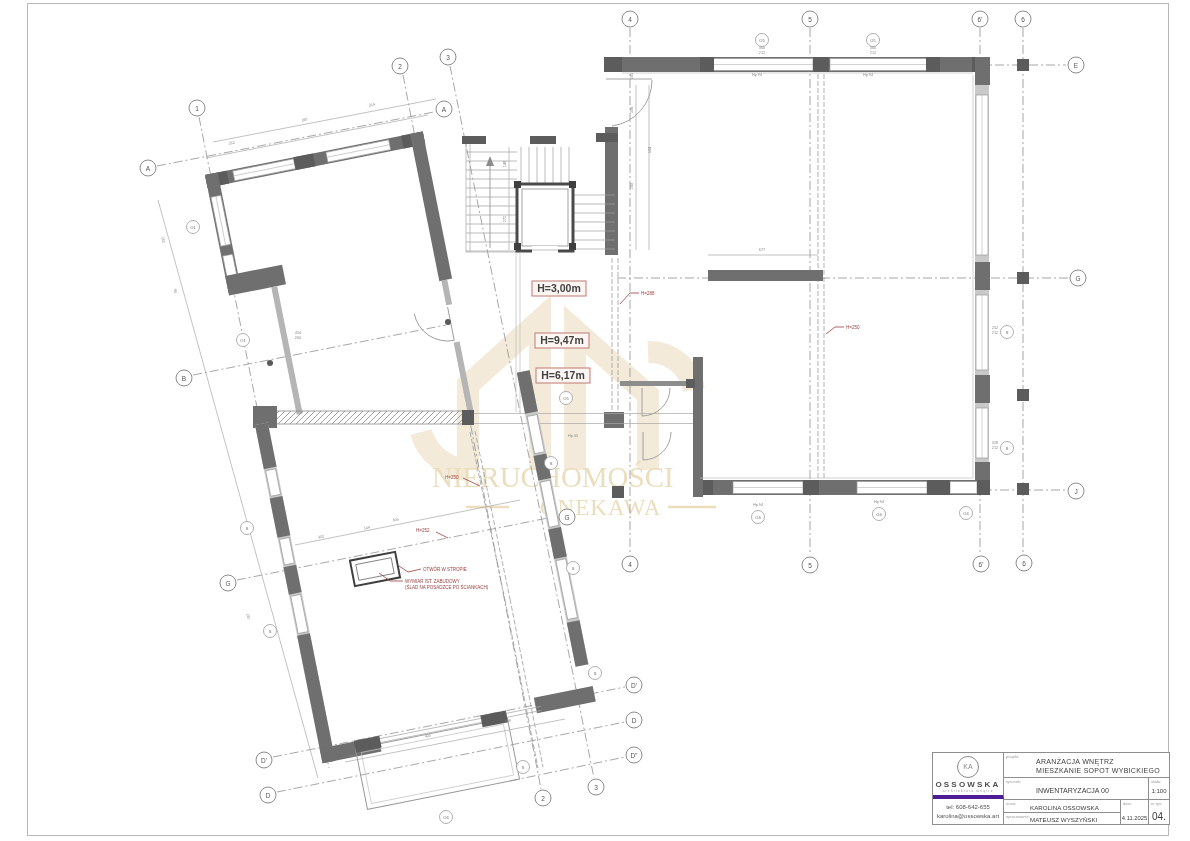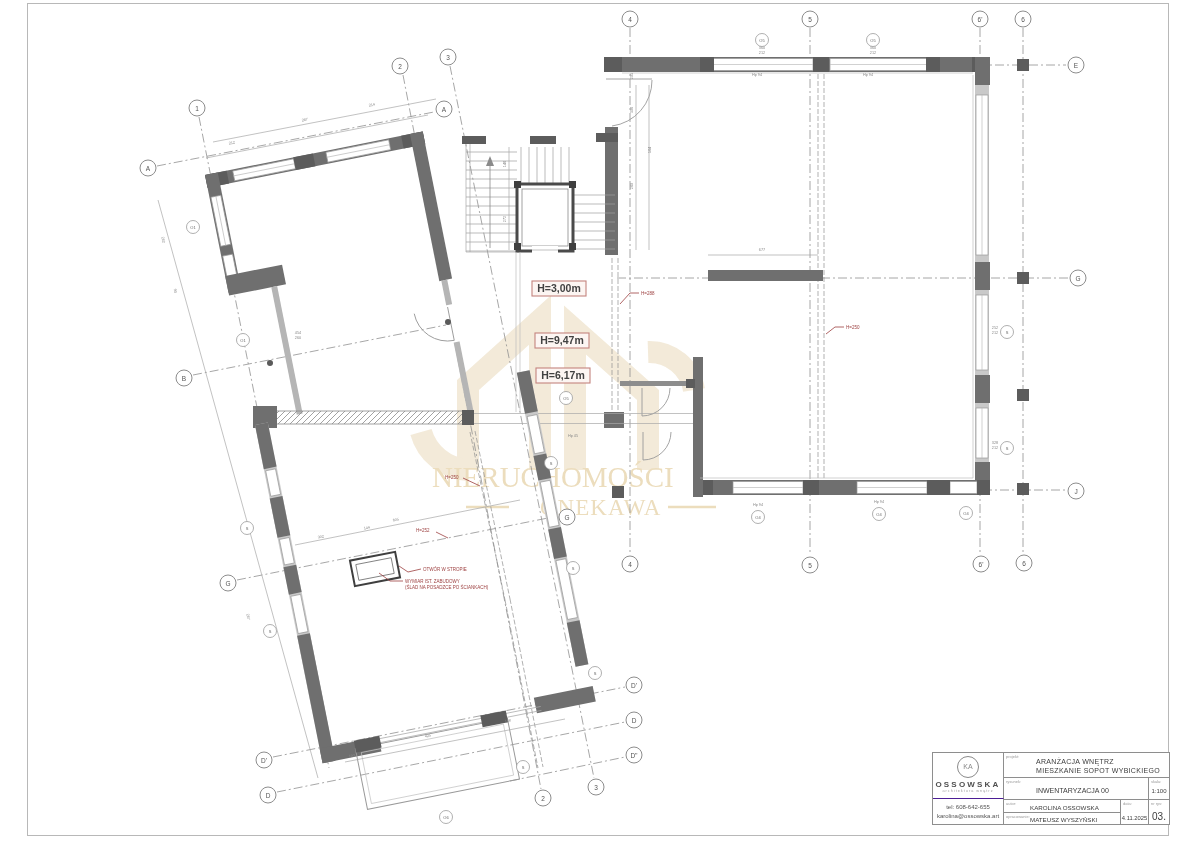--- a/index.html
+++ b/index.html
@@ -26,21 +26,21 @@
   .hbox rect{fill:#fcf5f2;stroke:#c4837e;stroke-width:1.1;}
   .hbox text{font-size:10.5px;font-weight:bold;fill:#424242;text-anchor:middle;}
   .wt{fill:#ecddbd;font-family:"Liberation Serif",serif;}
   .wtg{stroke:#f1e7d3;fill:none;opacity:.85;}
   .doors{stroke:#9a9a9a;stroke-width:.9;fill:none;}
   .tread{stroke:#9d9d9d;stroke-width:.7;fill:none;}
   
   .tb{position:absolute;left:932px;top:752px;width:236px;height:71px;border:1px solid #8e8e8e;background:#fff;}
   .tb .cell{position:absolute;box-sizing:border-box;}
   .lab{position:absolute;top:1px;left:2px;font-size:4px;color:#9b9b9b;}
-  .tb-logo{left:0;top:0;width:71px;height:46px;border-right:1px solid #8e8e8e;border-bottom:1px solid #4c1d95;text-align:center;}
+  .tb-logo{left:0;top:0;width:71px;height:46px;border-right:1px solid #8e8e8e;border-bottom:4px solid #4c1d95;text-align:center;}
   .tb-contact{left:0;top:46px;width:71px;height:25px;border-right:1px solid #8e8e8e;text-align:center;
               font-size:6px;color:#555;line-height:8.5px;padding-top:4px;}
   .tb-projekt{left:71px;top:0;width:165px;height:25px;border-bottom:1px solid #8e8e8e;}
   .tb-projekt .v{margin-left:32px;padding-top:4px;font-size:7px;color:#3c3c3c;line-height:9px;letter-spacing:.3px;}
   .tb-rysunek{left:71px;top:25px;width:145px;height:22px;border-bottom:1px solid #8e8e8e;border-right:1px solid #8e8e8e;}
   .tb-rysunek .v{margin-left:32px;margin-top:9px;font-size:7px;color:#3c3c3c;}
   .tb-skala{left:216px;top:25px;width:20px;height:22px;border-bottom:1px solid #8e8e8e;text-align:center;}
   .tb-skala .v{margin-top:10px;font-size:6px;color:#444;}
   .tb-autor{left:71px;top:47px;width:117px;height:13px;border-bottom:1px solid #8e8e8e;border-right:1px solid #8e8e8e;}
   .tb-autor .v,.tb-oprac .v{margin-left:26px;margin-top:4px;font-size:6.2px;color:#3c3c3c;white-space:nowrap;}
@@ -560,16 +560,16 @@
     <div class="cell tb-oprac">
       <div class="lab">opracowanie:</div>
       <div class="v">MATEUSZ WYSZYŃSKI</div>
     </div>
     <div class="cell tb-data">
       <div class="lab">data:</div>
       <div class="v">4.11.2025</div>
     </div>
     <div class="cell tb-nr">
       <div class="lab">nr rys:</div>
-      <div class="v">03.</div>
+      <div class="v">04.</div>
     </div>
   </div>
 </div>
 
 </body></html>

